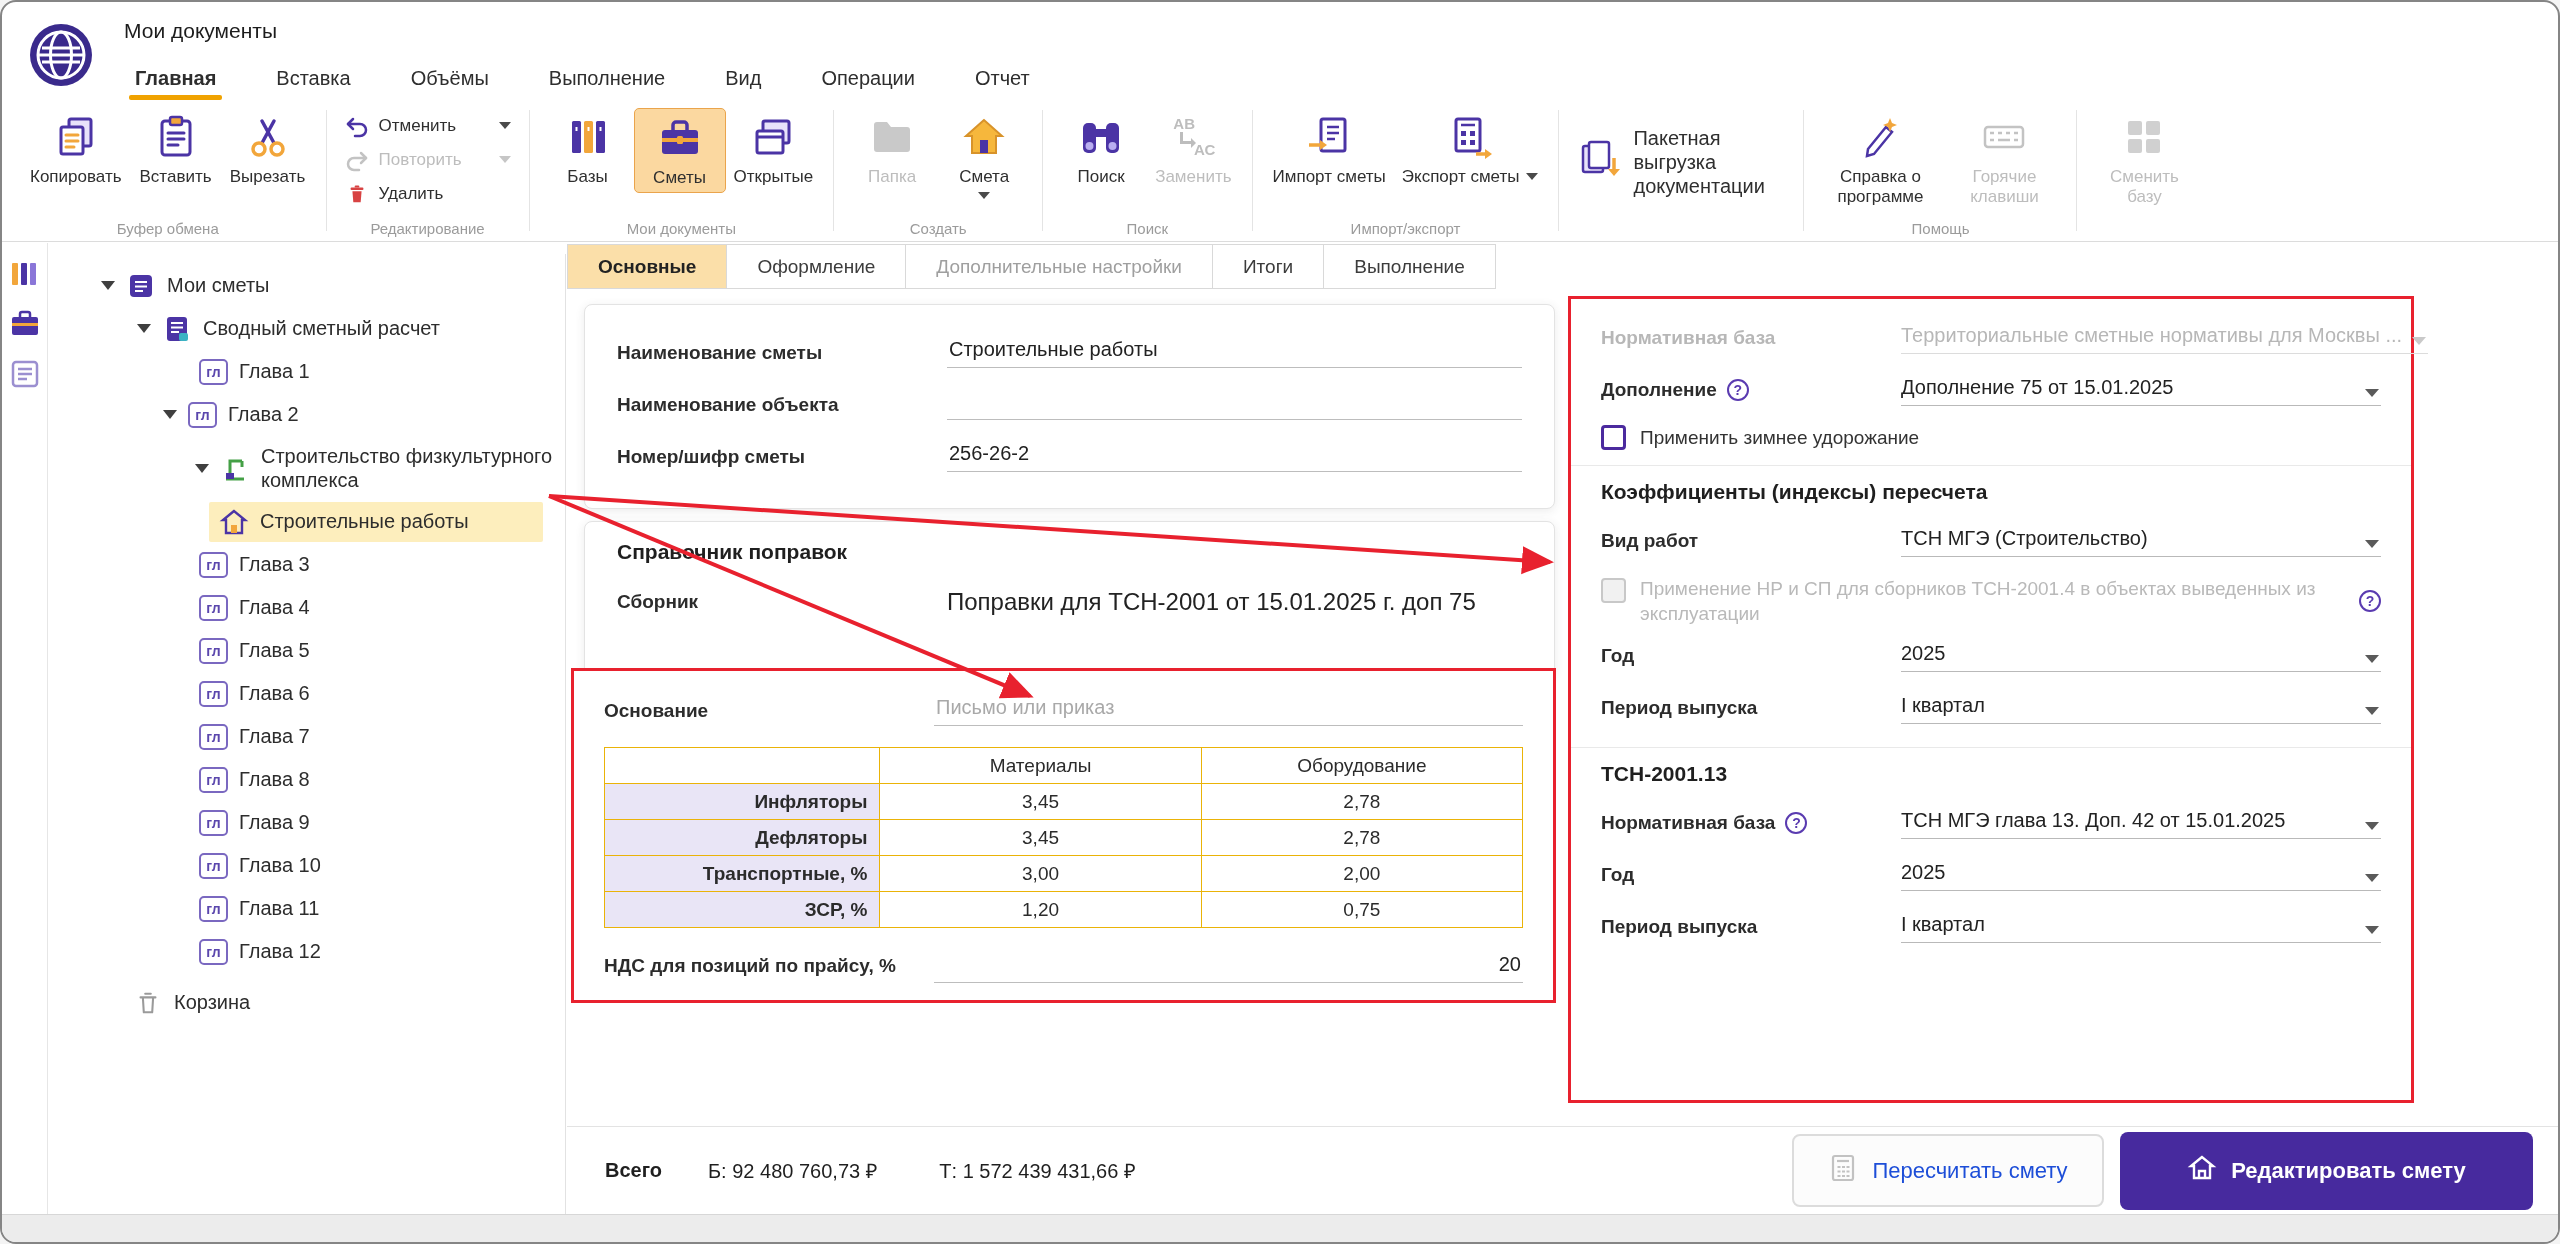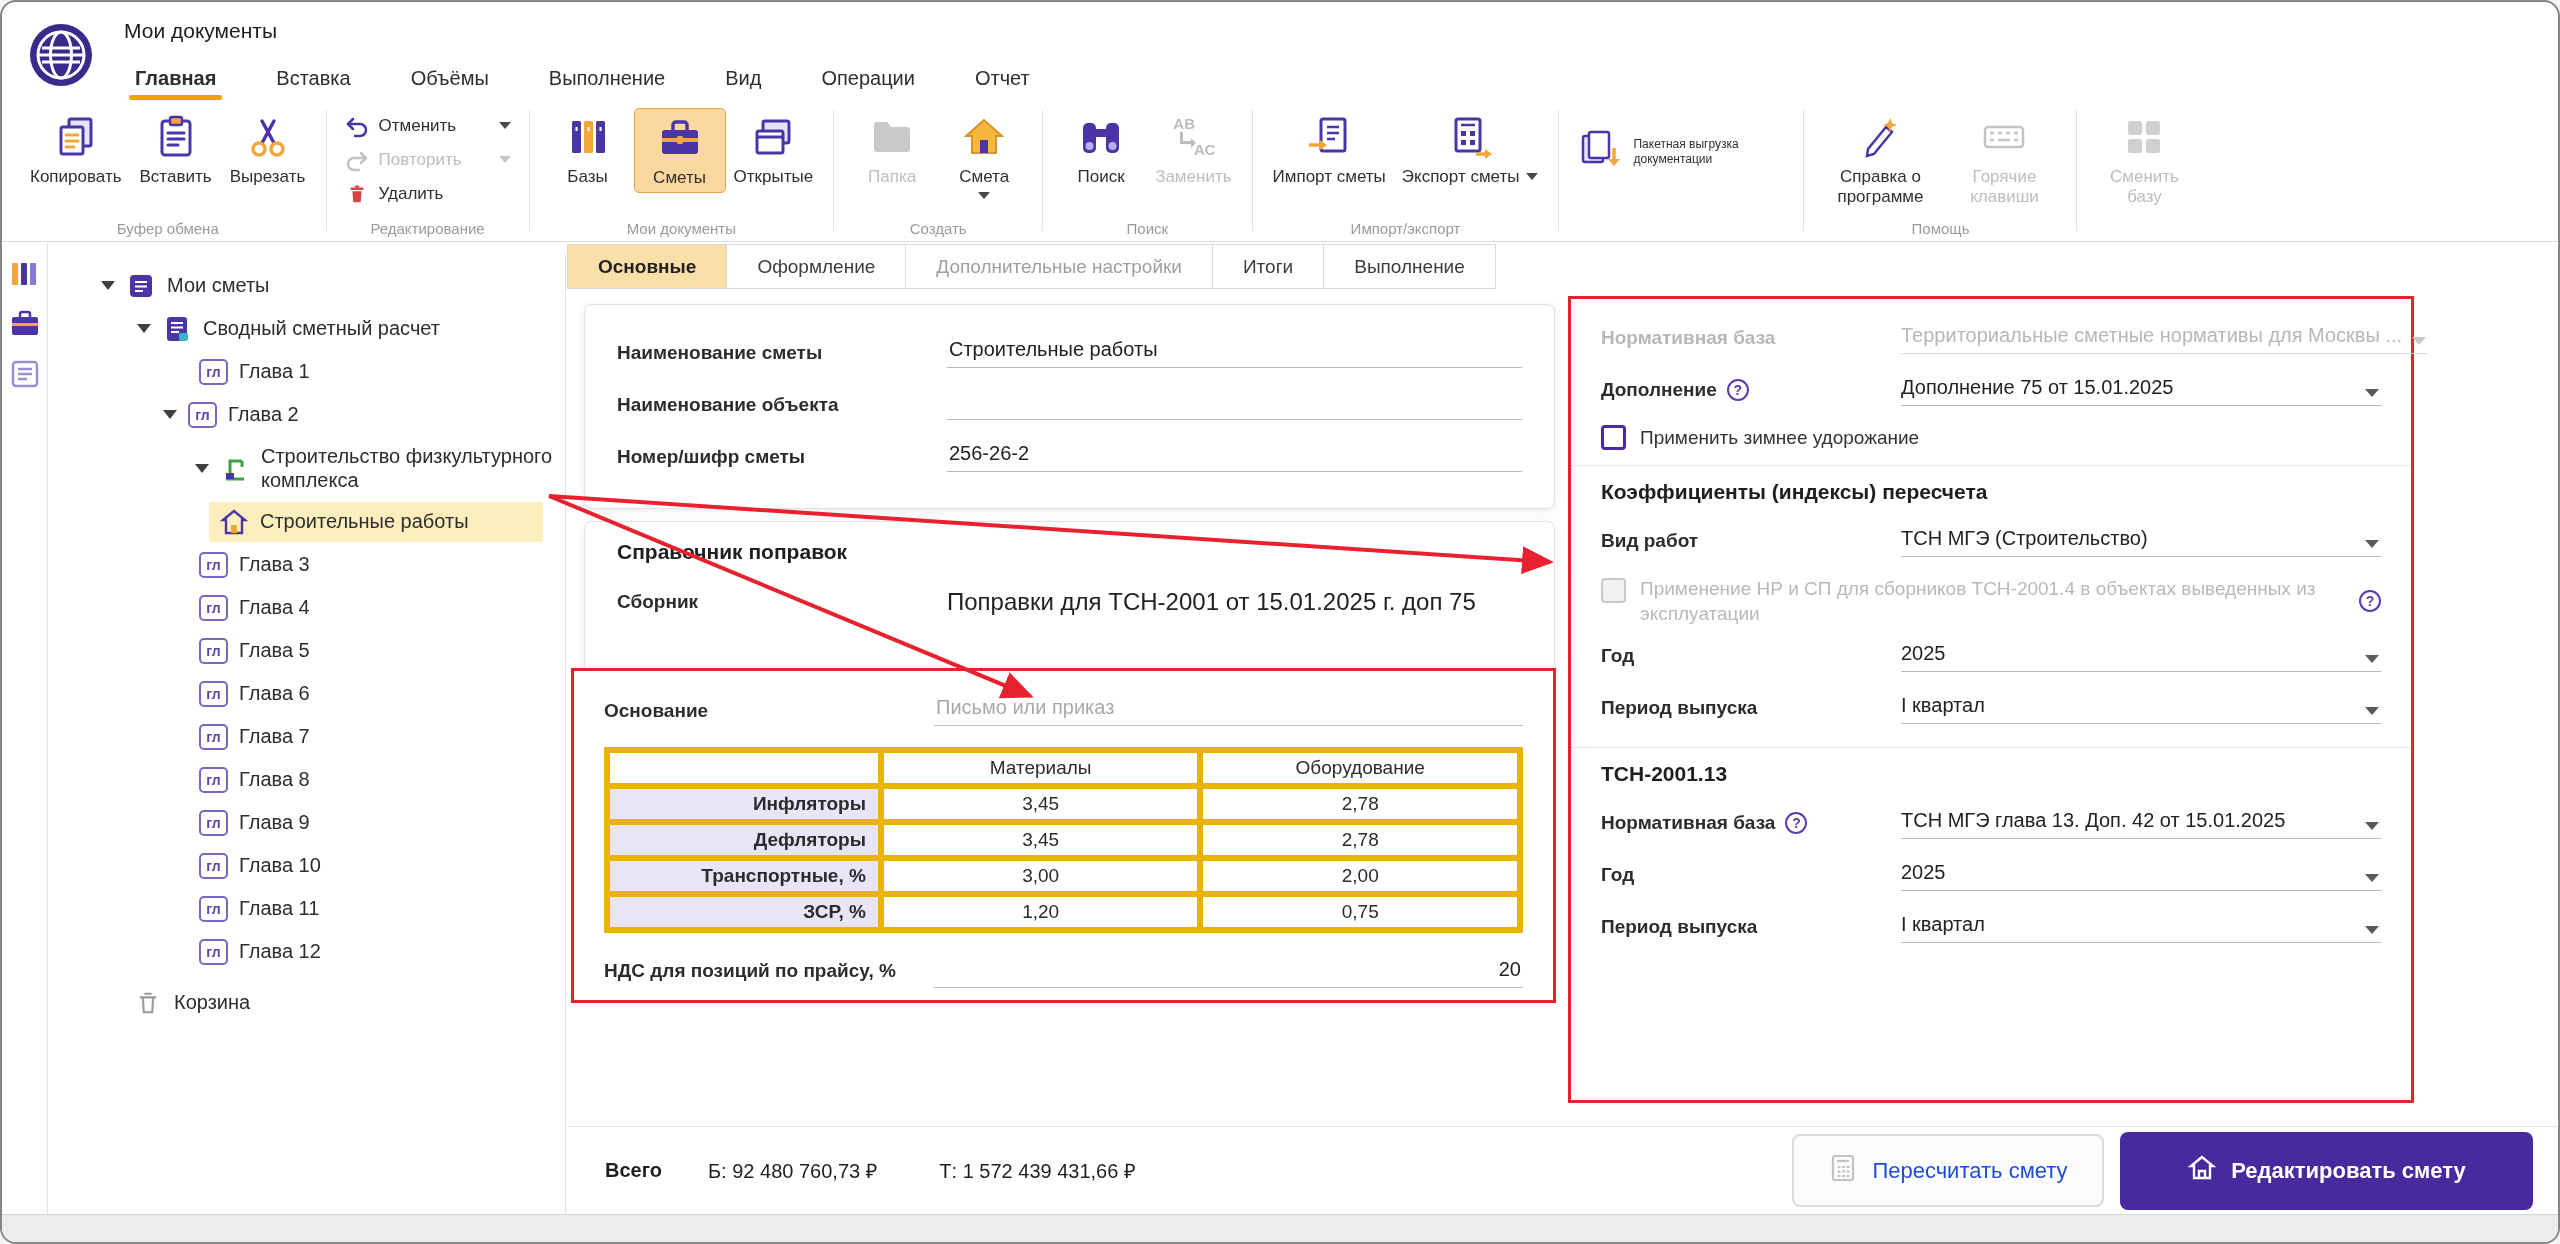--- a/index.html
+++ b/index.html
@@ -31,21 +31,21 @@
   .bigbtn.active-amber { background:#fbd8a0; border:1px solid #eaa44c; border-radius:5px; }
   .col { display:flex; flex-direction:column; gap:3px; padding-top:2px; }
   .smallbtn { display:flex; align-items:center; gap:10px; height:31px; font-size:17px;
               color:#2f2f2f; min-width:178px; padding:0 6px; }
   .smallbtn .sicn { width:24px; height:24px; display:flex; align-items:center; justify-content:center; }
   .smallbtn.dim { color:#bdbdbd; }
   .dd-caret { width:0; height:0; border-left:6px solid transparent; border-right:6px solid transparent;
               border-top:7px solid #4a4a4a; }
   .smallbtn .dd-caret { margin-left:auto; }
   .smallbtn.dim .dd-caret, .dim .dd-caret { border-top-color:#c6c6c6; }
-  .hbtn { display:flex; align-items:center; gap:10px; font-size:12px; color:#2f2f2f;
+  .hbtn { display:flex; align-items:center; gap:10px; font-size:20px; color:#2f2f2f;
           padding:18px 4px; max-width:220px; line-height:1.2; }
   .replace-glyph { position:relative; width:50px; height:50px; color:#bdbdbd; font-weight:bold;
                    font-size:15px; }
   .rg-top { position:absolute; top:3px; left:5px; }
   .rg-bot { position:absolute; bottom:4px; right:3px; }
   .rg-arrow { position:absolute; left:12px; top:20px; width:13px; height:12px;
               border-left:3px solid #bdbdbd; border-bottom:3px solid #bdbdbd; }
   .rg-arrow::after { content:""; position:absolute; right:-8px; bottom:-7px;
                      border:5px solid transparent; border-left-color:#bdbdbd; }
 
@@ -94,21 +94,21 @@
   .fline { flex:1; display:flex; align-items:flex-end; border-bottom:1px solid #bdbdbd;
            min-height:34px; padding:0 2px 6px; font-size:20px; color:#222; }
   .fplain { flex:1; font-size:24px; color:#222; }
   input.uline { border:none; outline:none; border-bottom:1px solid #bdbdbd; flex:1;
                 font:20px "Liberation Sans", sans-serif; color:#222; padding:0 2px 6px;
                 background:transparent; }
   input.uline::placeholder { color:#a9a9a9; }
   .sect-h { font-size:21px; font-weight:bold; color:#1f1f1f; margin:2px 0 12px; }
 
   .ptable { border-collapse:collapse; margin-top:10px; width:100%; }
-  .ptable th, .ptable td { border:6px solid #eab308; height:36px; font-size:19px;
+  .ptable th, .ptable td { border:1px solid #eab308; height:36px; font-size:19px;
                            padding:0 12px; font-weight:normal; color:#2b2b2b; }
   .ptable th { text-align:center; background:#fff; }
   .ptable td.rlab { background:#e9e5f6; font-weight:bold; text-align:right; width:30%; }
   .ptable td.num { text-align:center; width:35%; }
   .vatrow { display:flex; align-items:center; margin-top:16px; height:44px; }
   .vatrow .val-right { margin-left:auto; font-size:20px; color:#222; }
 
   .rrow { display:flex; align-items:center; min-height:50px; margin:2px 0; }
   .rlabel { width:300px; flex:none; font-size:19px; font-weight:bold; color:#2c2c2c;
             display:flex; align-items:center; gap:10px; }

